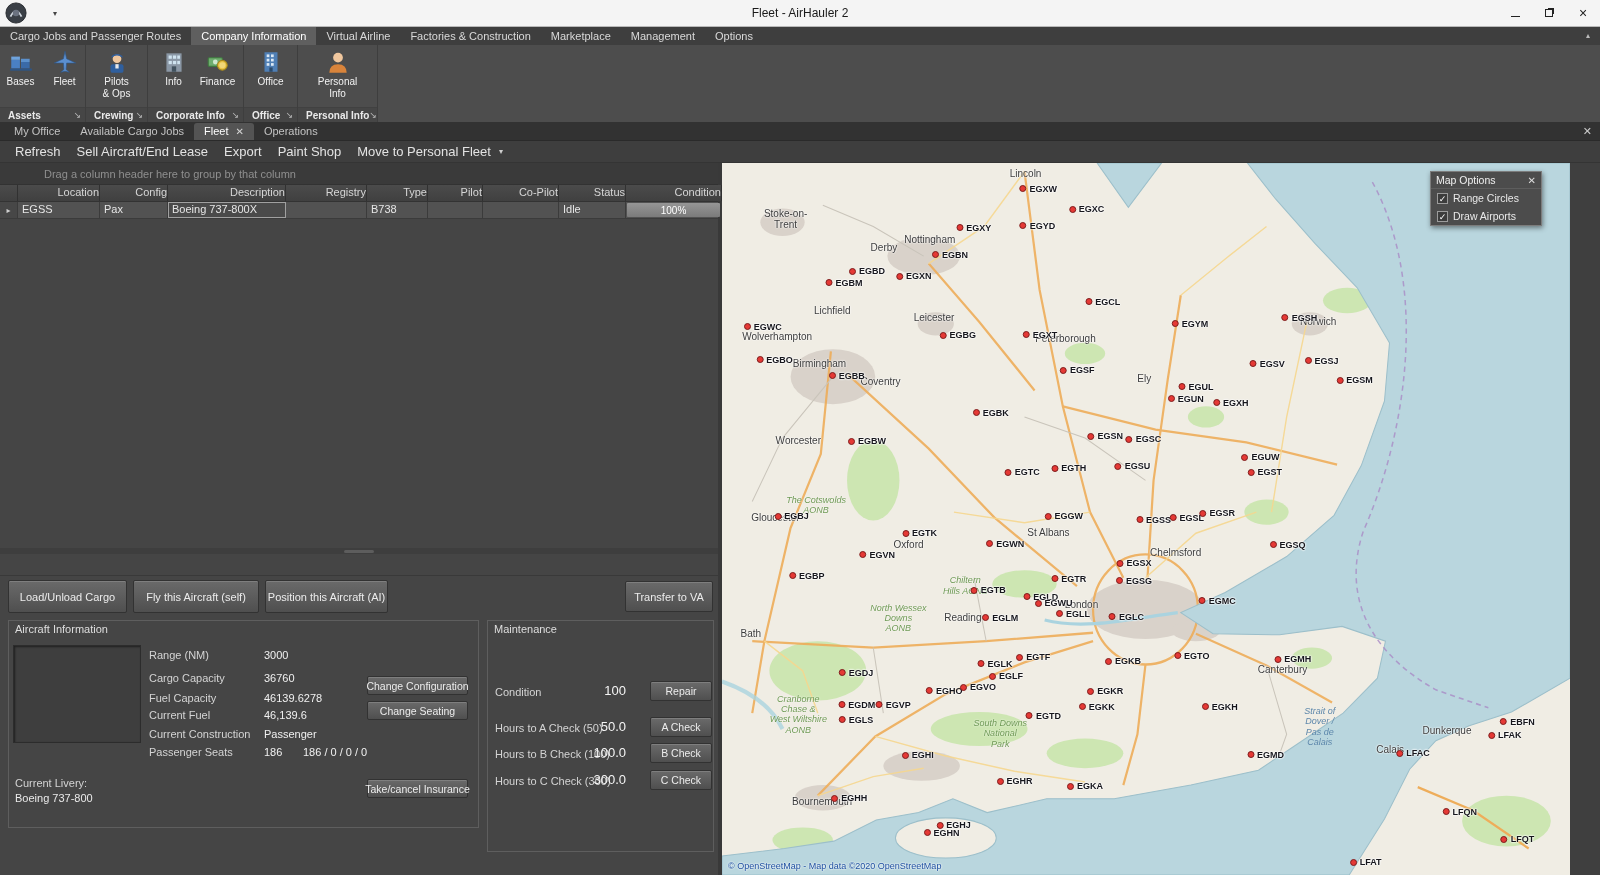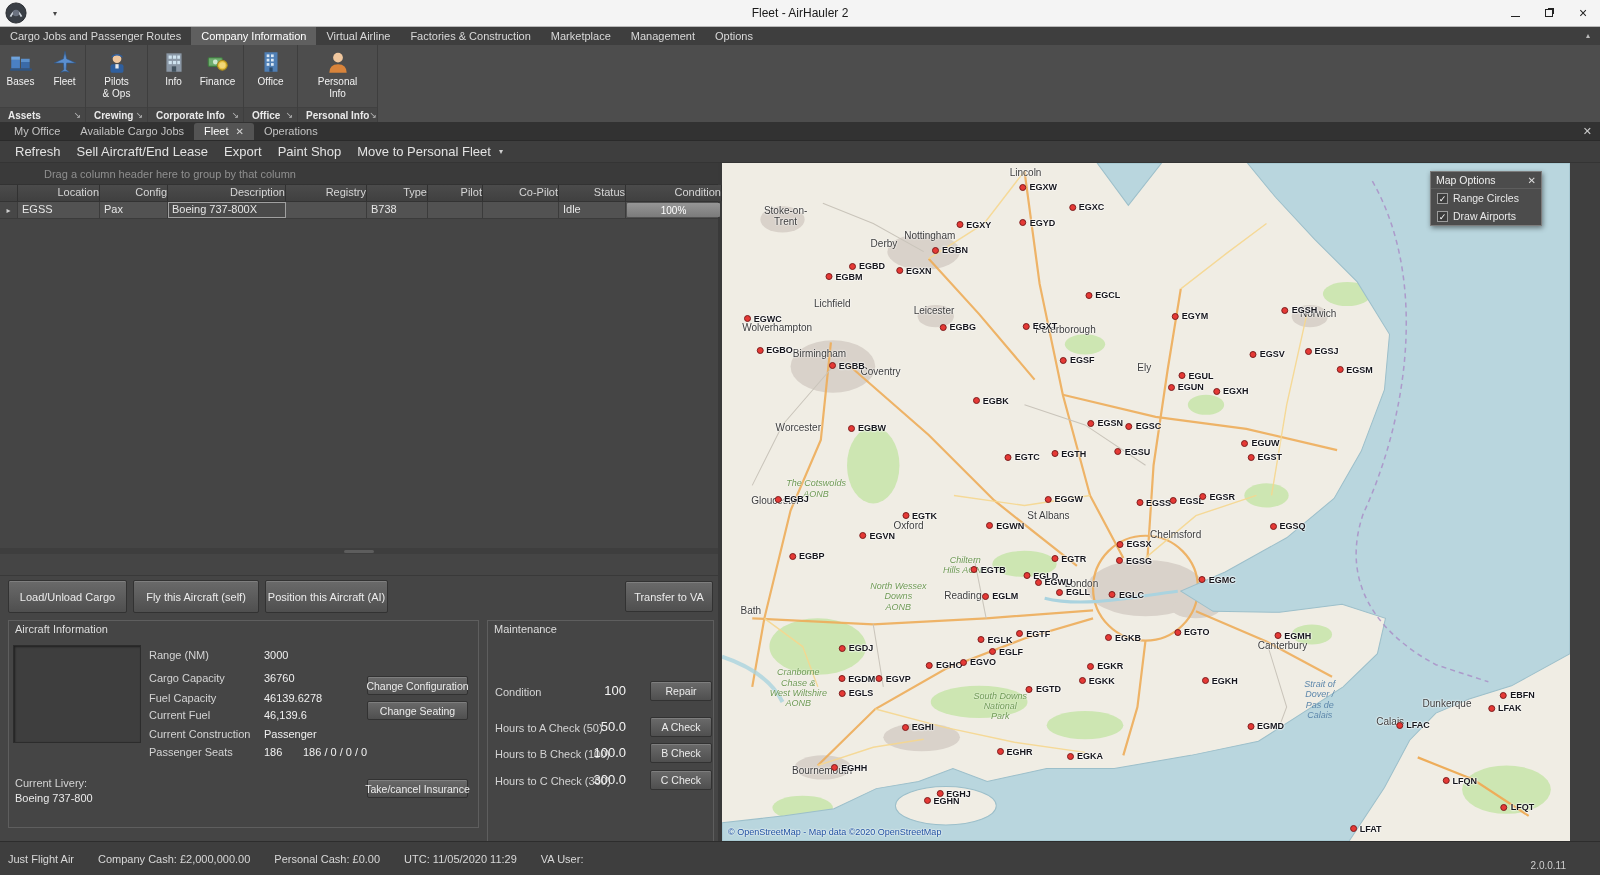--- a/index.html
+++ b/index.html
@@ -864,24 +864,14 @@
               <span>Draw Airports</span>
             </div>
           </div>
       </div>
 
       <div class="attribution">© OpenStreetMap - Map data ©2020 OpenStreetMap</div>
     </div>
     <div class="map-edge"></div>
   </div>
 
-  <div class="statusbar">
-    <span id="status-items" style="display:flex; gap:24px;">
-        <span class="sb-item">Just Flight Air</span>
-        <span class="sb-item">Company Cash: £2,000,000.00</span>
-        <span class="sb-item">Personal Cash: £0.00</span>
-        <span class="sb-item">UTC: 11/05/2020 11:29</span>
-        <span class="sb-item">VA User:</span>
-      </span>
-    <span class="version">2.0.0.11</span>
-  </div>
 
 </div>
 
 </body></html>

